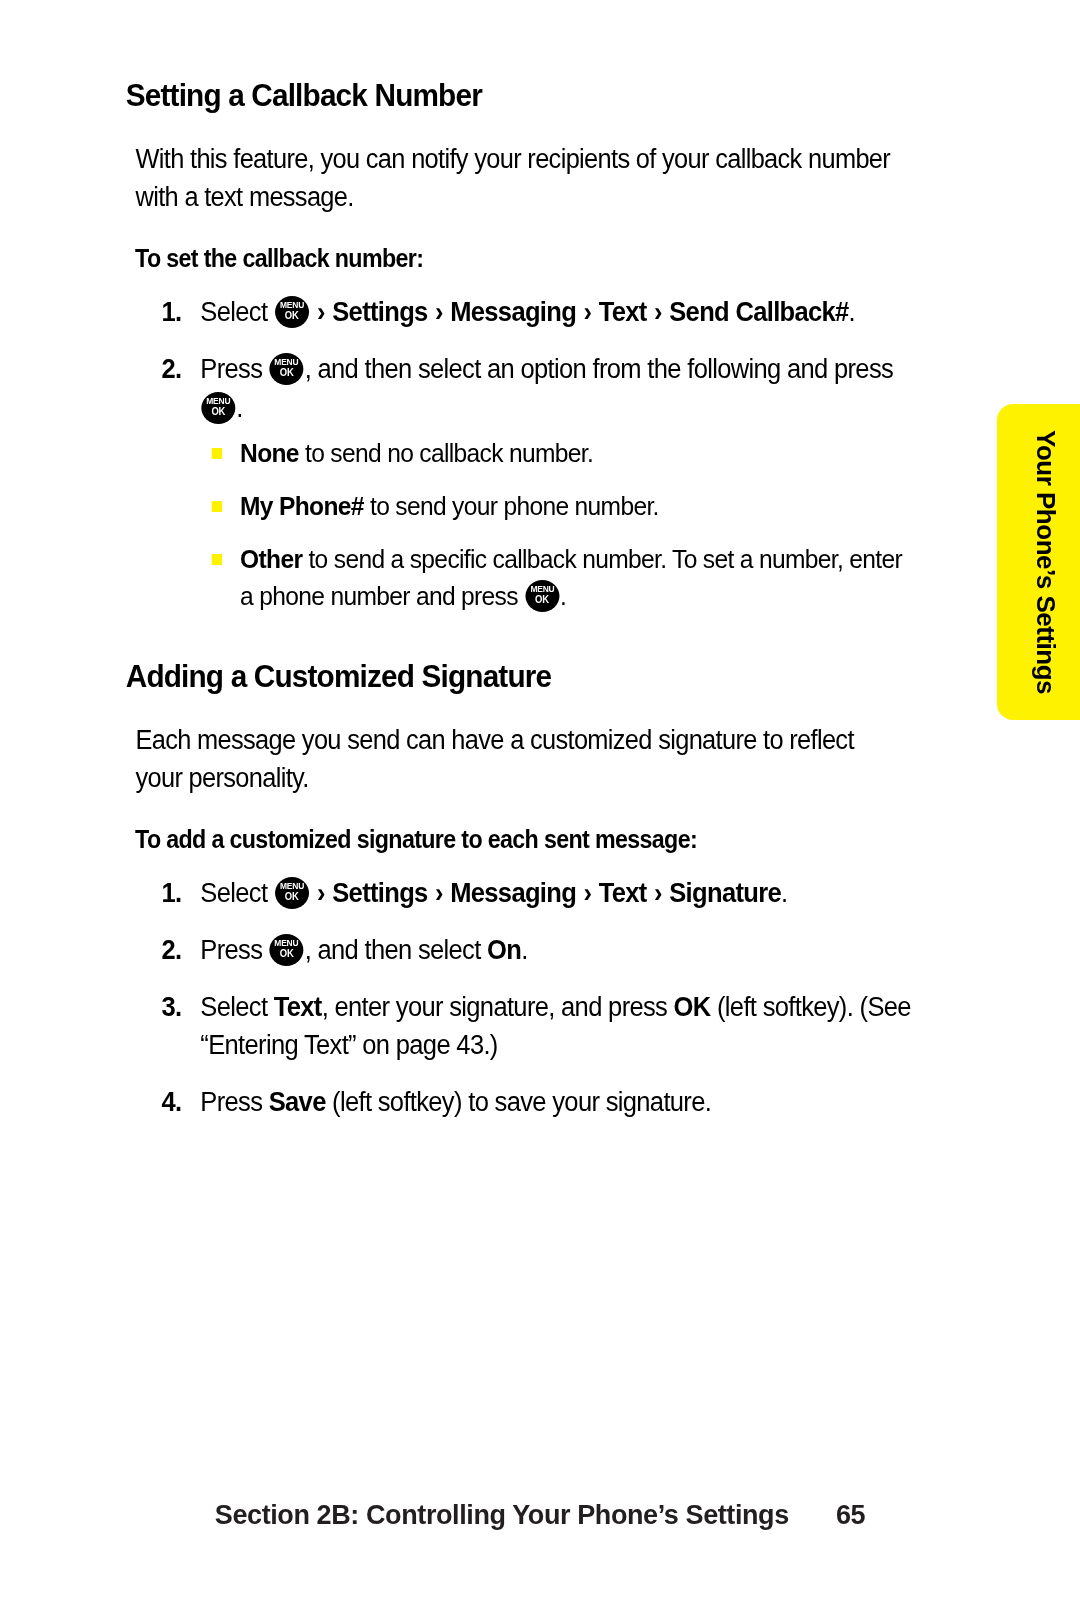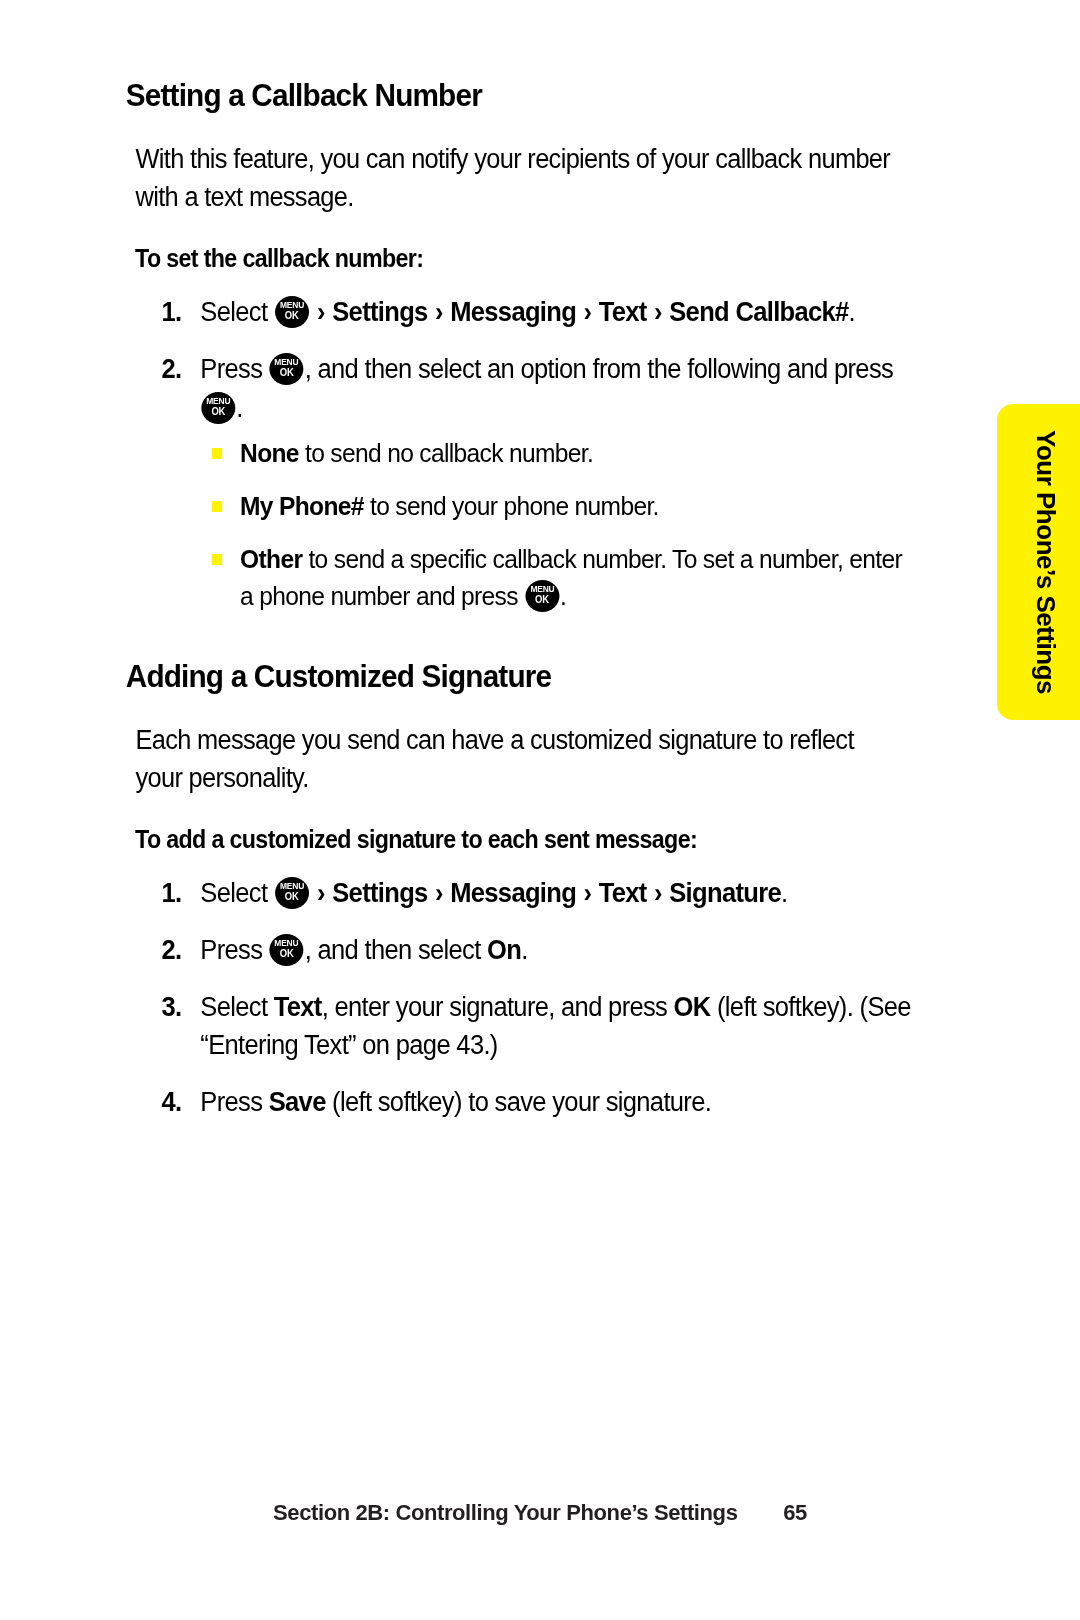--- a/index.html
+++ b/index.html
@@ -208,21 +208,21 @@
   
   .footer {
     position: absolute;
     left: 0;
     top: 1500px;
     width: 1080px;
     text-align: center;
   }
   .footer-inner {
     display: inline-block;
-    font-size: 22px;
+    font-size: 27px;
     font-weight: bold;
     letter-spacing: -0.4px;
     color: #231f20;
   }
   .footer-page {
     display: inline-block;
     margin-left: 40px;
   }
 </style>
 </head>

